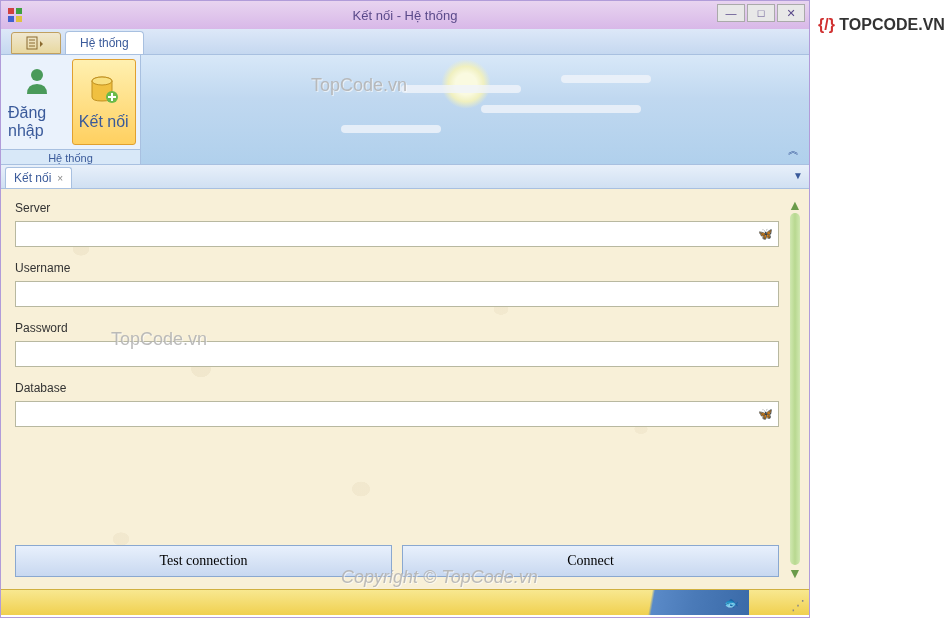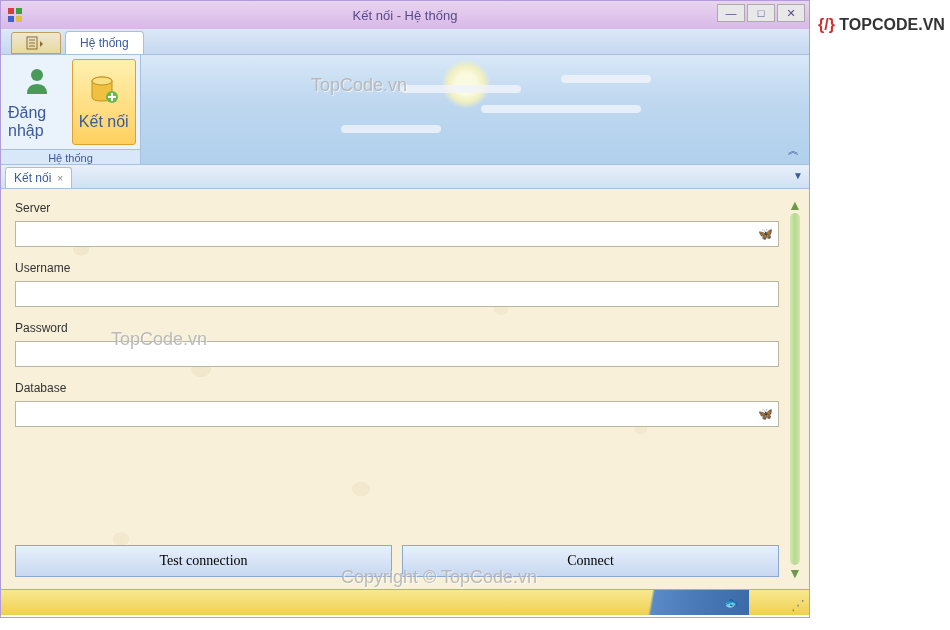--- a/index.html
+++ b/index.html
@@ -405,21 +405,21 @@
       <button class="big-btn">Connect</button>
     </div>
 
     <div class="scrollbar">
       <div class="scroll-arrow">▲</div>
       <div class="scroll-track"></div>
       <div class="scroll-arrow">▼</div>
     </div>
 
     <div class="watermark" style="left:110px;top:140px;">TopCode.vn</div>
-    <div class="watermark" style="left:340px;top:378px;">Copyright © TopCode.vn</div>
+    <div class="watermark" style="left:340px;top:378px;font-style:italic;">Copyright © TopCode.vn</div>
   </div>
 
   <div class="statusbar">
     <div class="status-wave"></div>
     <span class="status-fish">🐟</span>
     <span class="status-grip">⋰</span>
   </div>
 
 </div>
 

